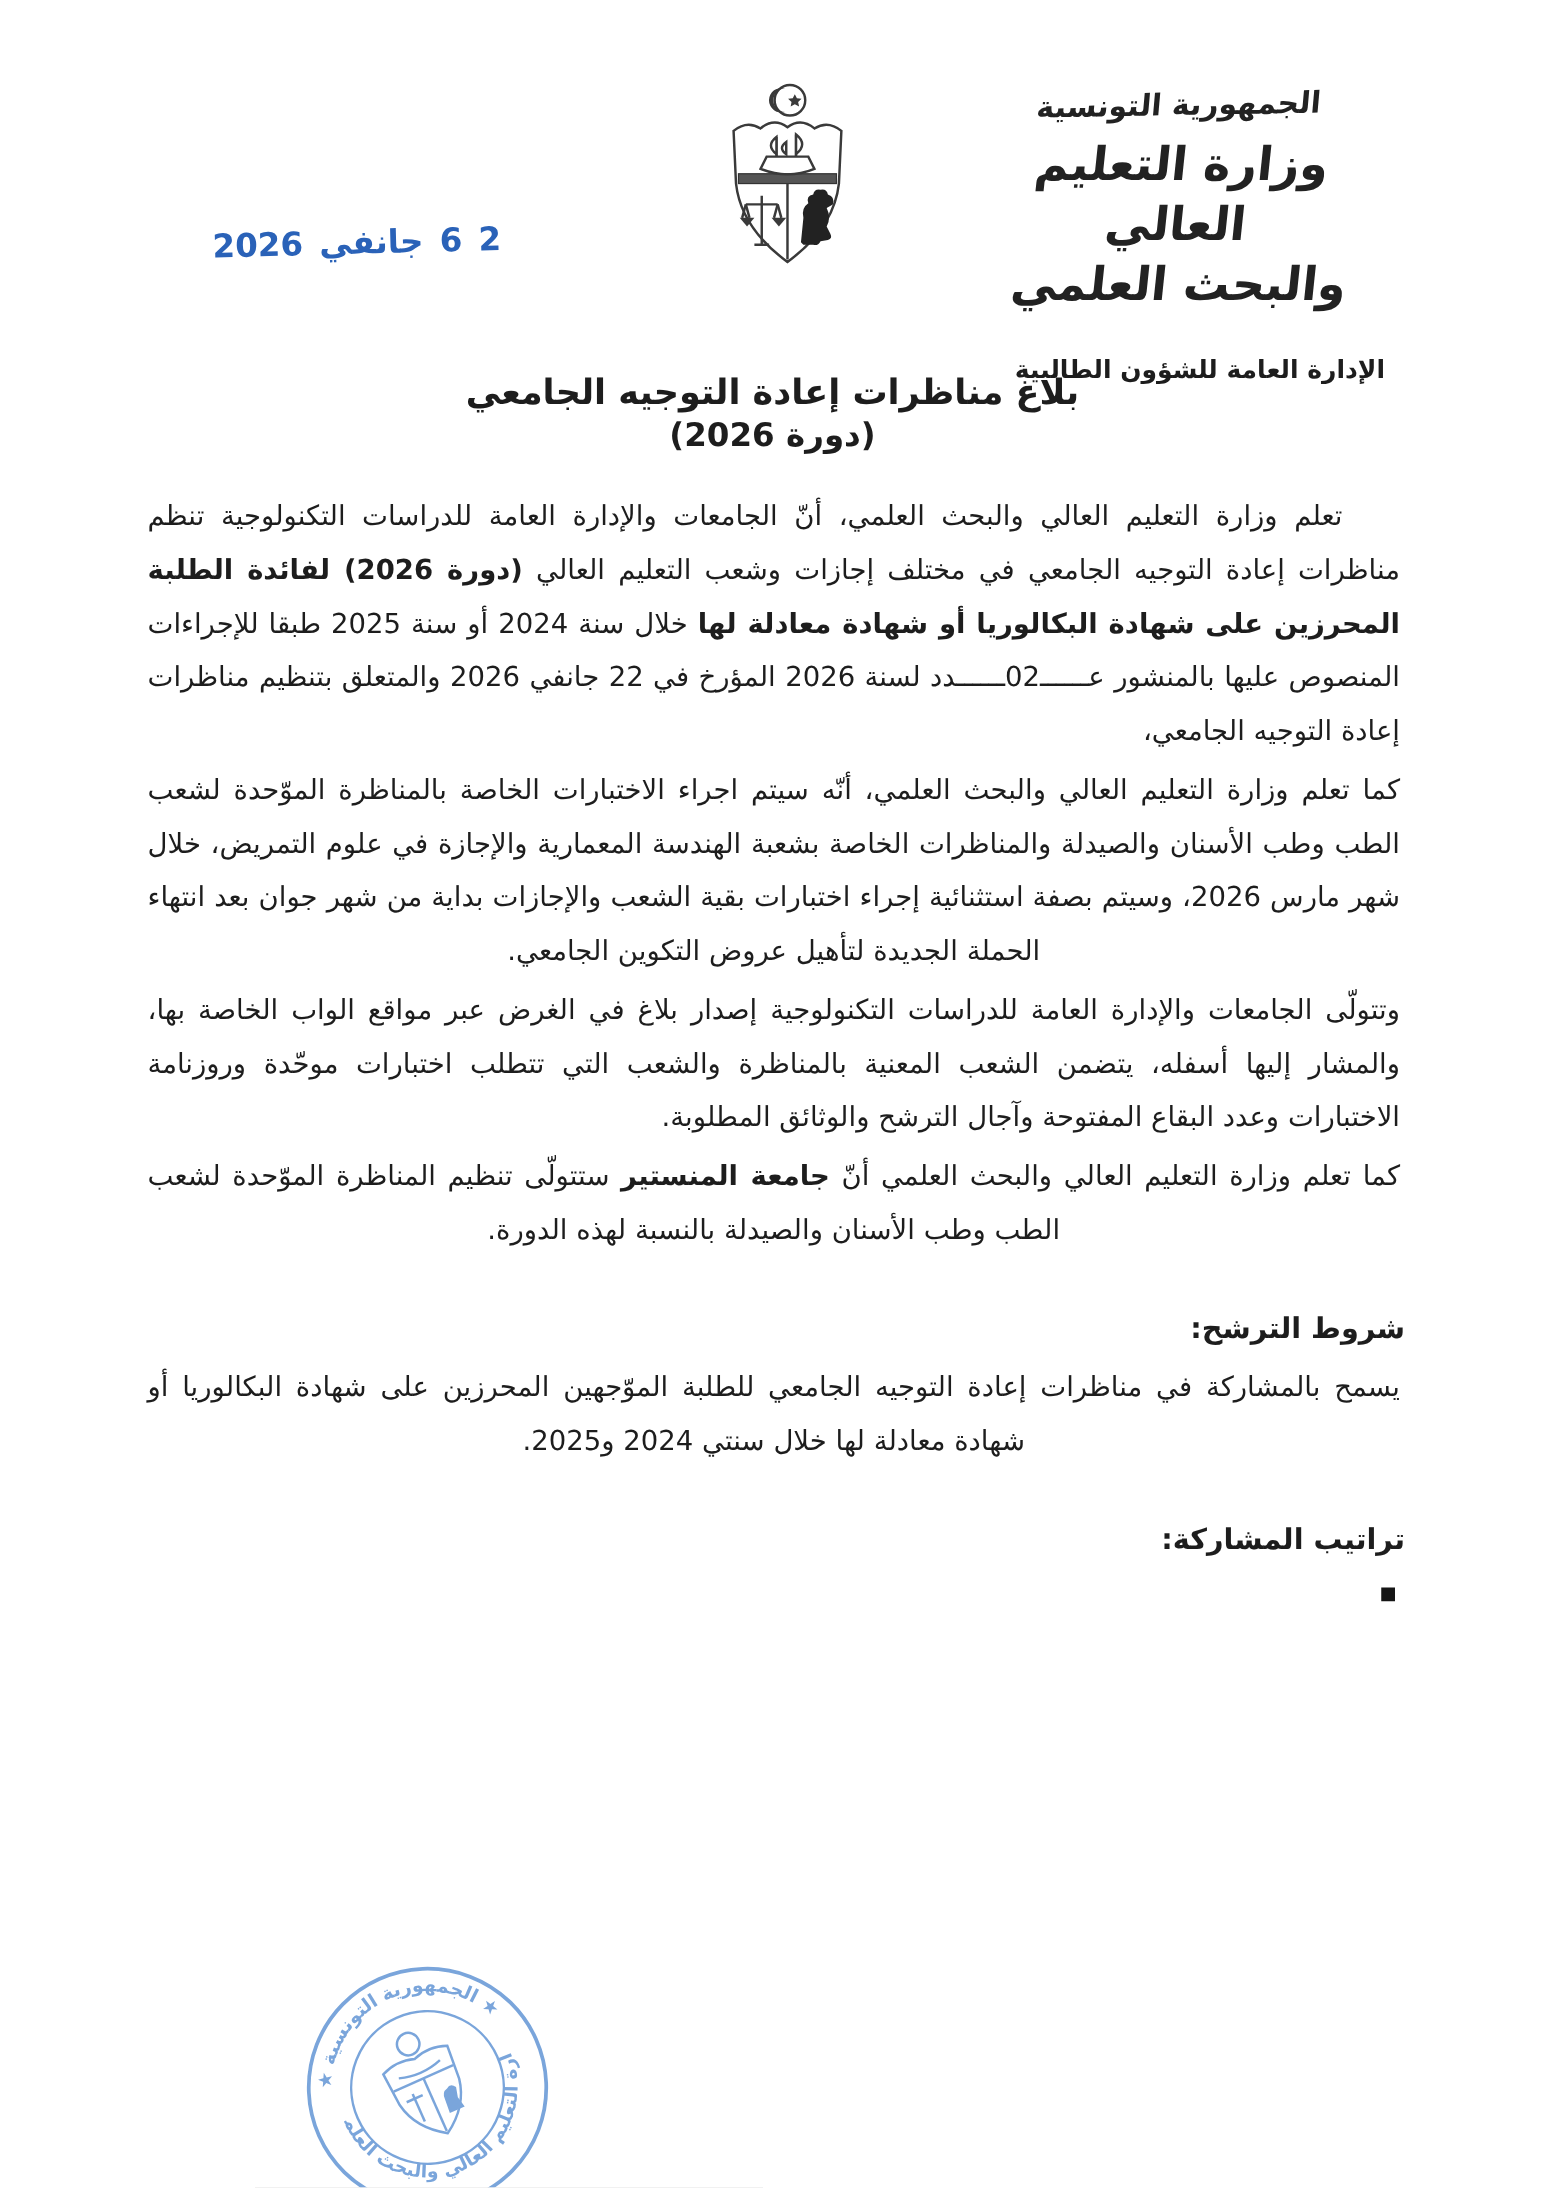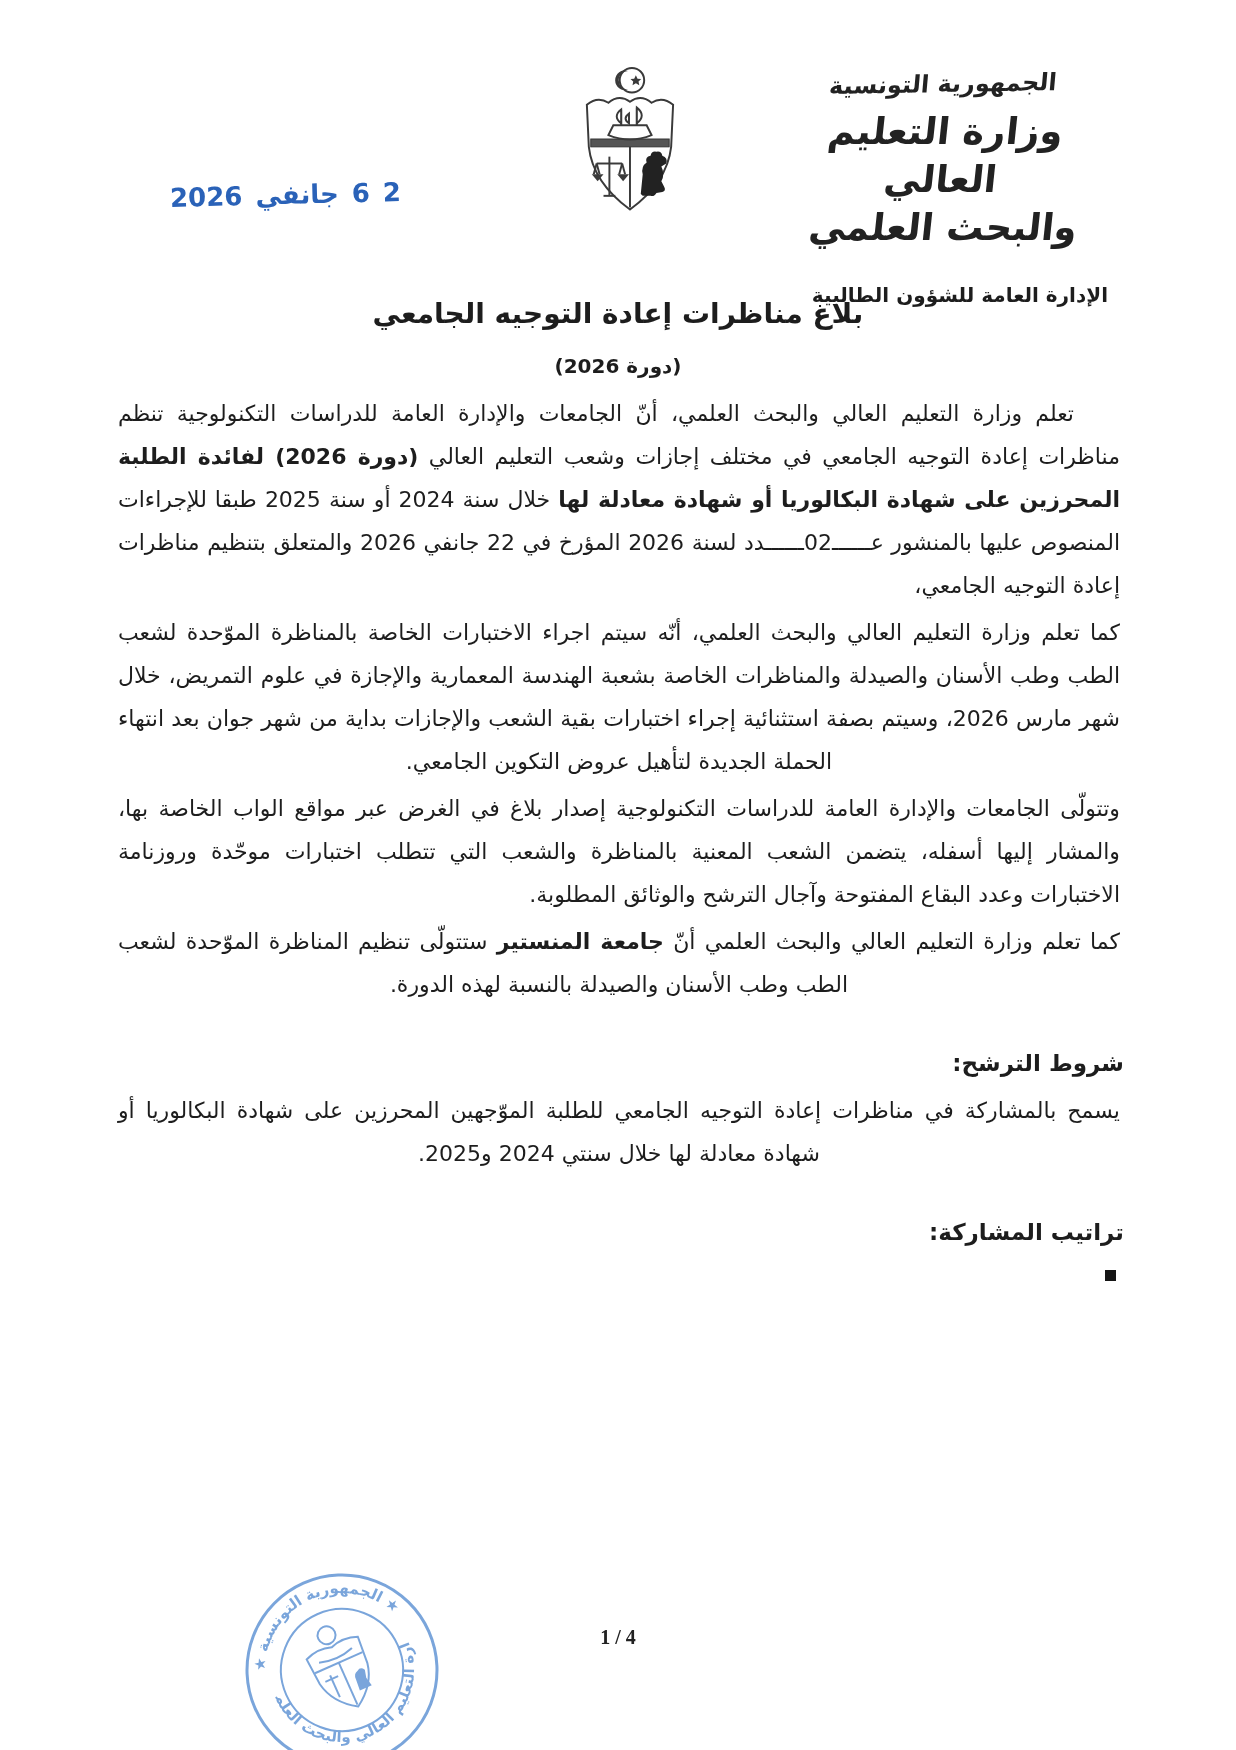--- a/index.html
+++ b/index.html
@@ -25,21 +25,21 @@
   .header-callig .l2 { font-size:37px; line-height:48px; transform:skewX(-6deg); }
   .header-callig .l3 { font-size:37px; line-height:48px; transform:skewX(-6deg); }
   .directorate {
     position:absolute; top:283px; right:128px;
     font-size:20px; font-weight:bold;
   }
 
   
   .title-block { position:absolute; top:297px; left:0; width:100%; text-align:center; }
   .title-main   { font-size:28px; font-weight:bold; }
-  .title-session{ font-size:20px; font-weight:bold; margin-top:24px; }
+  .title-session{ font-size:26px; font-weight:bold; margin-top:4px; }
 
   
   .doc-body {
     position:absolute; top:388px; right:112px; width:1010px;
     font-size:22px; line-height:43px; text-align:justify;
   }
   .doc-body p { margin:4px; }
   .indent { text-indent:46px; }
   .tlc { text-align-last:center; }
   b { font-weight:bold; }
@@ -135,21 +135,20 @@
 
     <div class="sec-heading">تراتيب المشاركة:</div>
 
 
     <div class="bullet tlc">
       <span class="marker"></span>
     </div>
 
   </div>
 
-  <div class="page-num">1 / 4</div>
 
   <svg class="round-stamp" viewBox="0 0 200 200" xmlns="http://www.w3.org/2000/svg">
     <defs>
       <path id="arcTop" d="M 23 100 A 77 77 0 0 1 177 100" fill="none"></path>
       <path id="arcBot" d="M 28 100 A 72 72 0 0 0 172 100" fill="none"></path>
     </defs>
     <g transform="rotate(-24 100 100)" stroke="#6f9ed8" fill="none">
       <circle cx="100" cy="100" r="95" stroke-width="3"></circle>
       <circle cx="100" cy="100" r="61" stroke-width="2"></circle>
       <g stroke="none" fill="#6f9ed8" font-family="DejaVu Sans, sans-serif" font-size="15" font-weight="bold">

